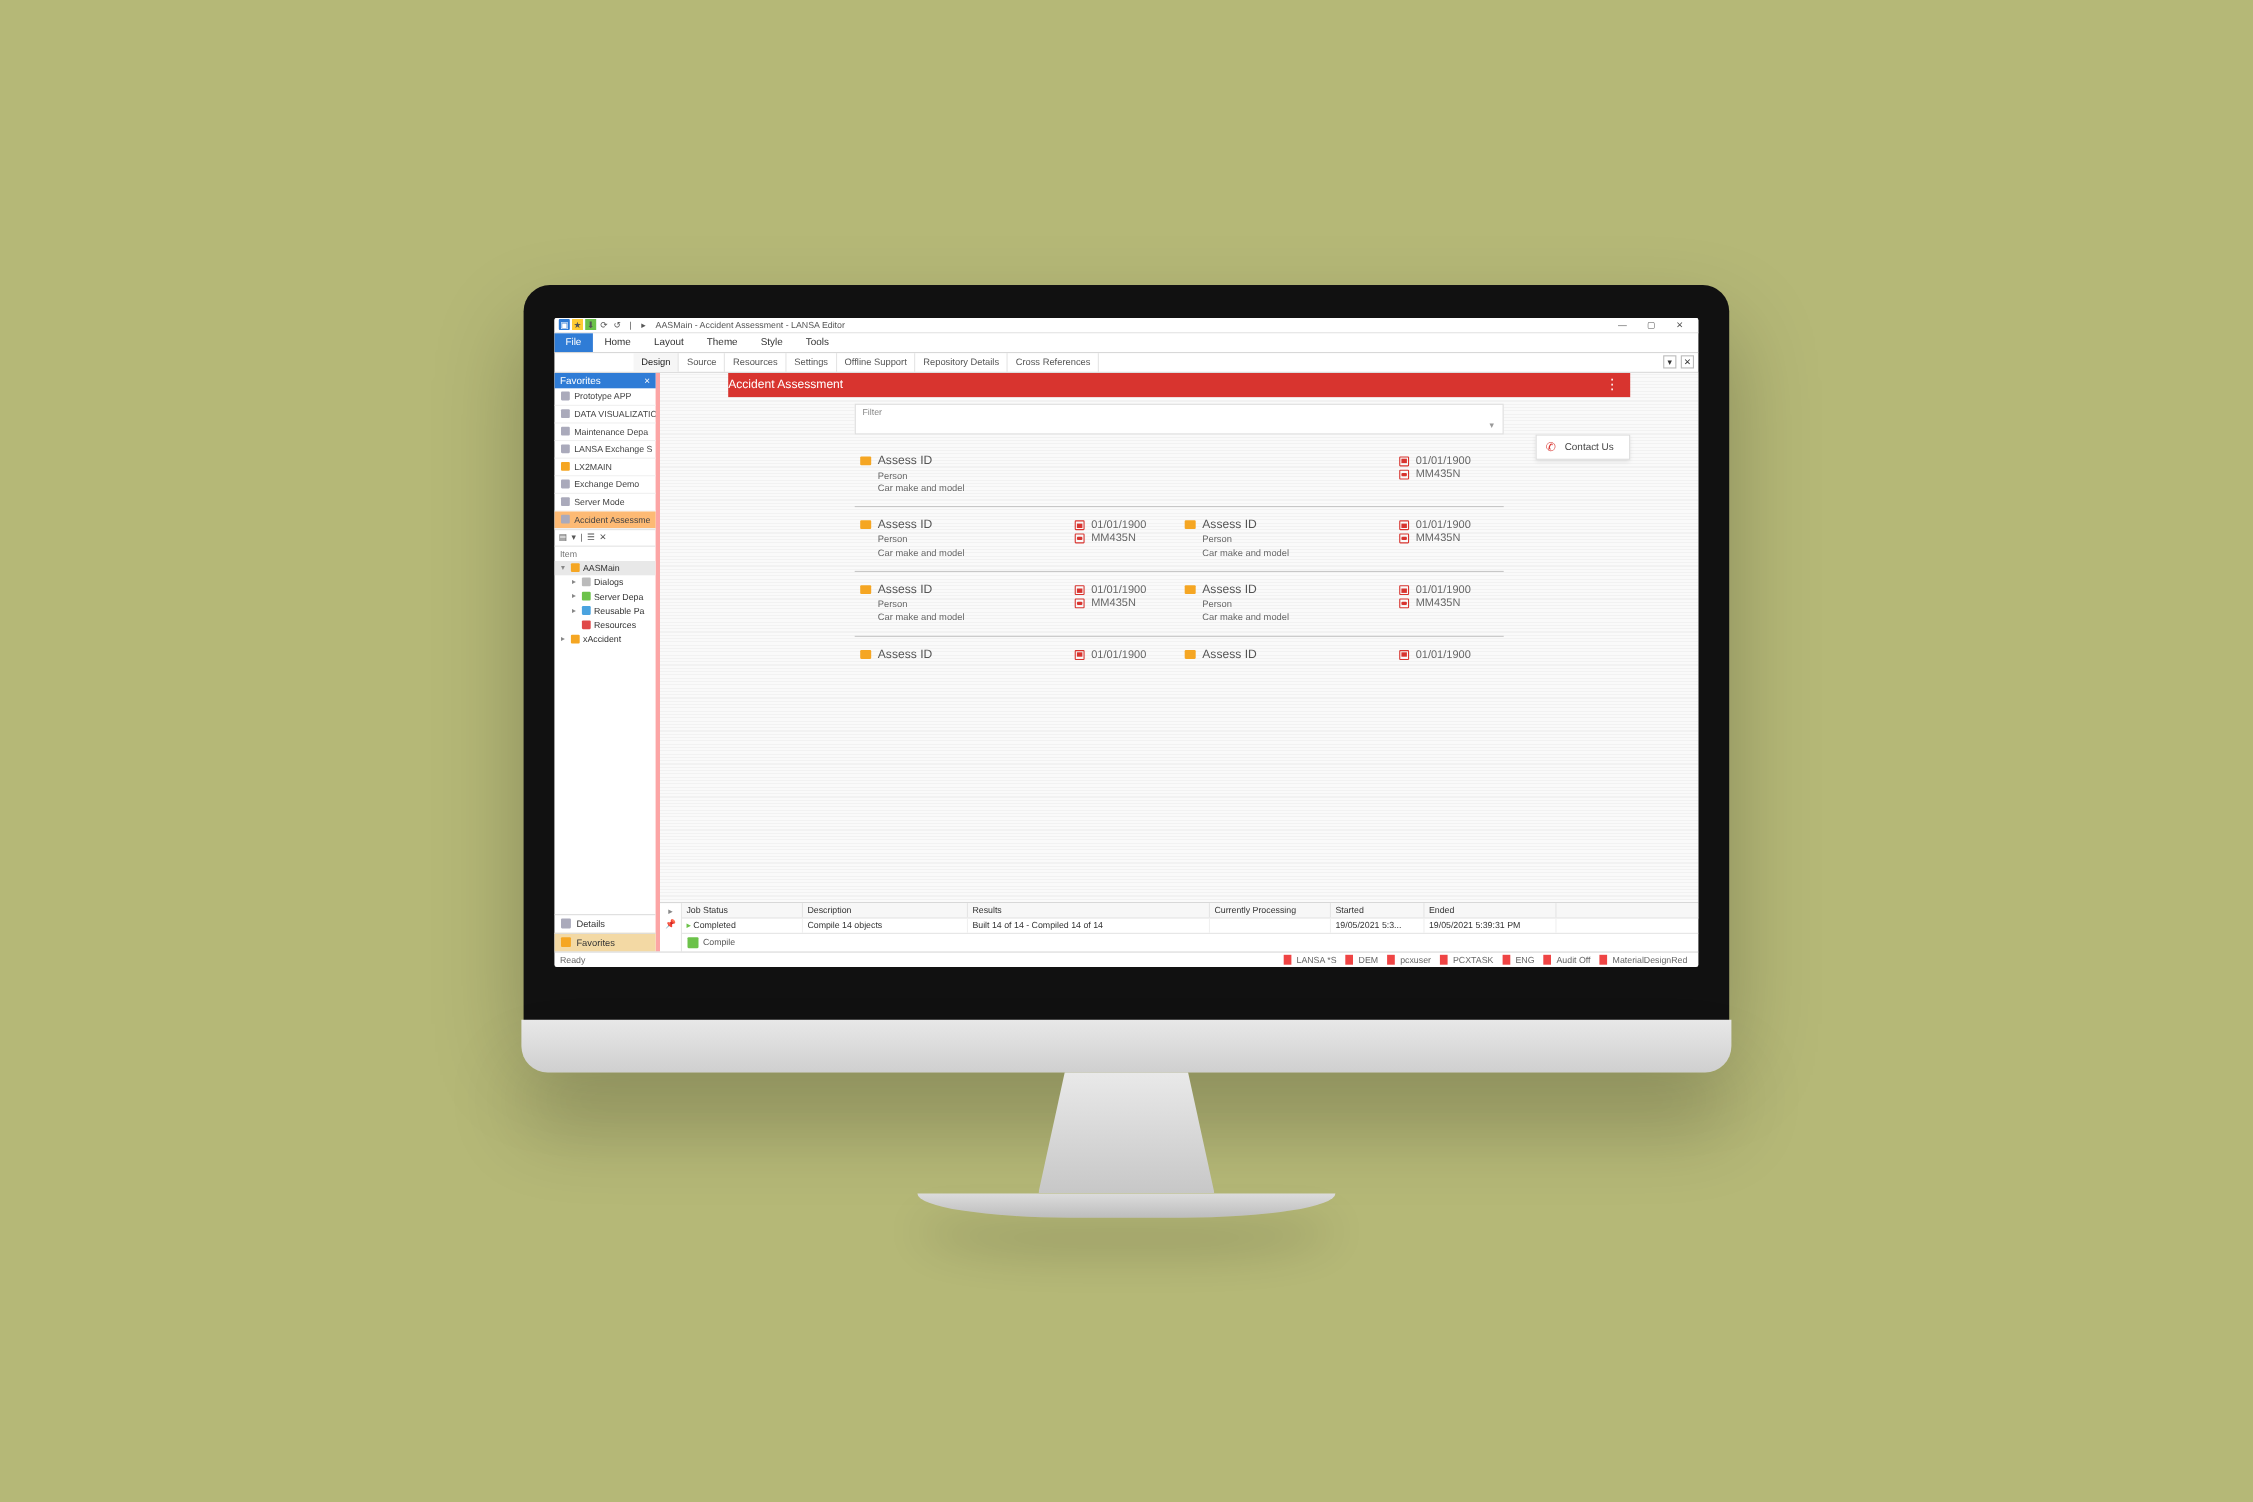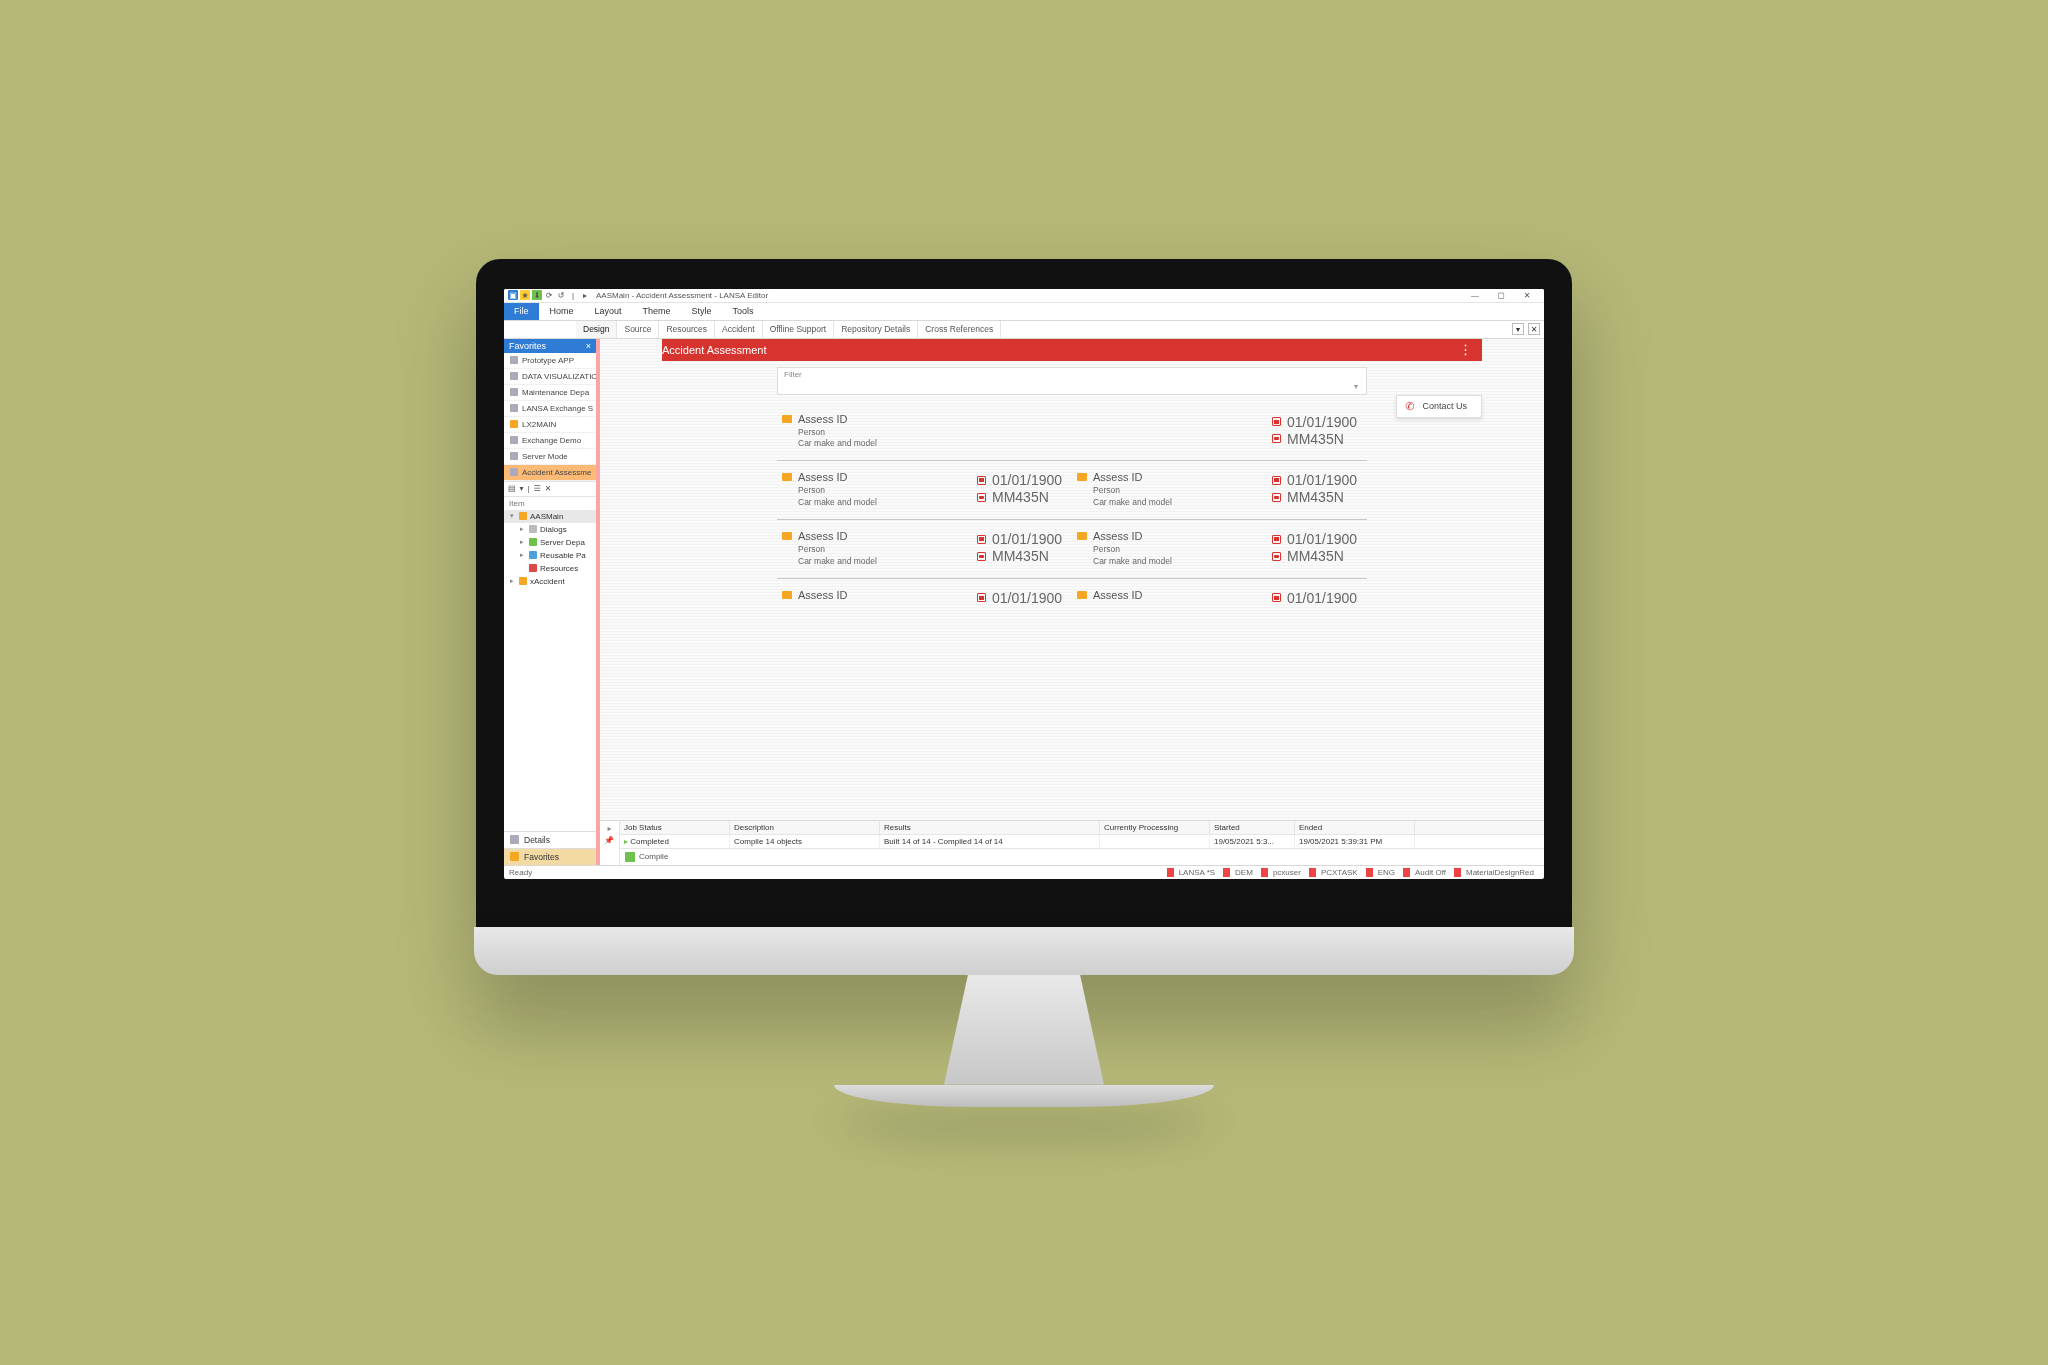--- a/index.html
+++ b/index.html
@@ -86,21 +86,21 @@
 .contactbtn .phone{color:#d8342f;font-size:11px}
 
 .cards{position:relative;margin:8px 115px 0;border-top:0}
 .row{display:flex;border-bottom:1px solid #c7c7c7;padding:10px 0}
 .row:first-child{border-top:0}
 .card{width:50%;padding:0 5px}
 .card.single{width:100%}
 .chead{display:flex;align-items:center;gap:6px;margin-bottom:2px}
 .chead .fico{width:10px;height:8px;background:#f5a623;border-radius:1px}
 .chead .ctitle{font-size:11px;color:#555}
-.meta{display:flex;align-items:center;gap:6px;font-size:14px;color:#666;margin:1px 0}
+.meta{display:flex;align-items:center;gap:6px;font-size:10px;color:#666;margin:1px 0}
 .meta .mico{width:9px;height:9px;border:1px solid #d8342f;border-radius:1px;display:flex;align-items:center;justify-content:center}
 .meta .mico.cal::after{content:"";width:5px;height:4px;background:#d8342f}
 .meta .mico.car::after{content:"";width:5px;height:3px;background:#d8342f;border-radius:1px}
 .cbody{font-size:8.5px;color:#666;padding-left:16px;line-height:1.4}
 .card .pair{display:flex;gap:12px}
 .card .pair .left{flex:1}
 .card .pair .right{flex:0 0 auto;min-width:90px}
 
 
 .jobpanel{border-top:1px solid #d8d8d8;display:flex;font-size:8px}
@@ -150,21 +150,21 @@
         <div class="m">Layout</div>
         <div class="m">Theme</div>
         <div class="m">Style</div>
         <div class="m">Tools</div>
       </div>
 
       <div class="subtabs">
         <div class="st active">Design</div>
         <div class="st">Source</div>
         <div class="st">Resources</div>
-        <div class="st">Accident</div>
+        <div class="st">Settings</div>
         <div class="st">Offline Support</div>
         <div class="st">Repository Details</div>
         <div class="st">Cross References</div>
         <div class="right">
           <span>▾</span>
           <span>✕</span>
         </div>
       </div>
 
       <div class="body">

